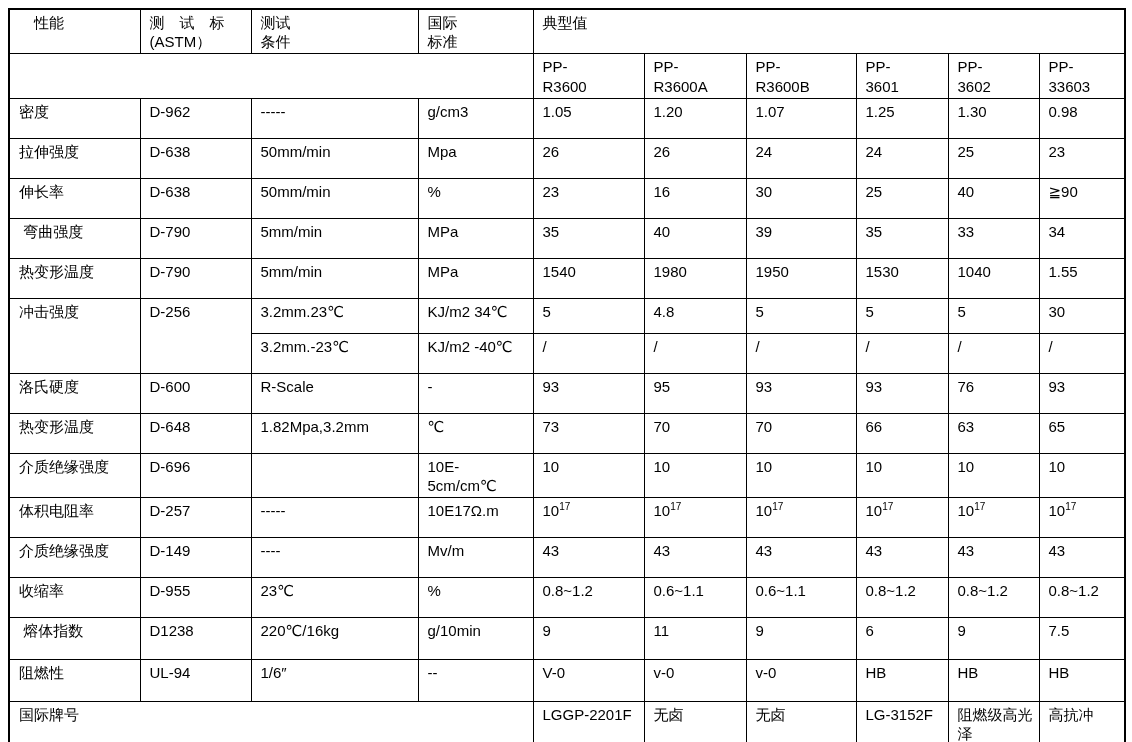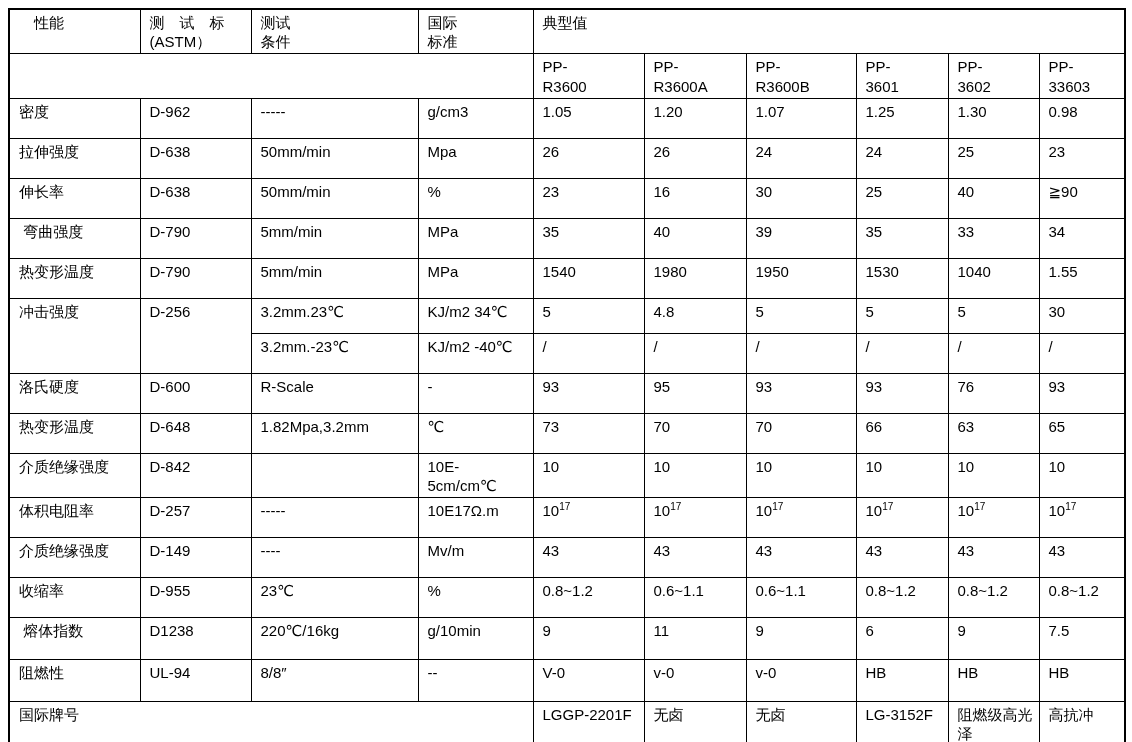--- a/index.html
+++ b/index.html
@@ -197,21 +197,21 @@
           <td class="center">℃</td>
           <td>73</td>
           <td>70</td>
           <td>70</td>
           <td>66</td>
           <td>63</td>
           <td>65</td>
         </tr>
         <tr class="h40">
           <td>介质绝缘强度</td>
-          <td>D-842</td>
+          <td>D-696</td>
           <td></td>
           <td class="center">10E-5cm/cm℃</td>
           <td class="center">10</td>
           <td class="center">10</td>
           <td class="center">10</td>
           <td class="center">10</td>
           <td class="center">10</td>
           <td class="center">10</td>
         </tr>
         <tr class="h40">
@@ -258,21 +258,21 @@
           <td>9</td>
           <td>11</td>
           <td>9</td>
           <td>6</td>
           <td>9</td>
           <td>7.5</td>
         </tr>
         <tr class="h42">
           <td>阻燃性</td>
           <td>UL-94</td>
-          <td>8/8″</td>
+          <td>1/6″</td>
           <td class="center">--</td>
           <td>V-0</td>
           <td>v-0</td>
           <td>v-0</td>
           <td>HB</td>
           <td>HB</td>
           <td>HB</td>
         </tr>
         <tr class="h44">
           <td class="grade-label" colspan="4">国际牌号</td>

